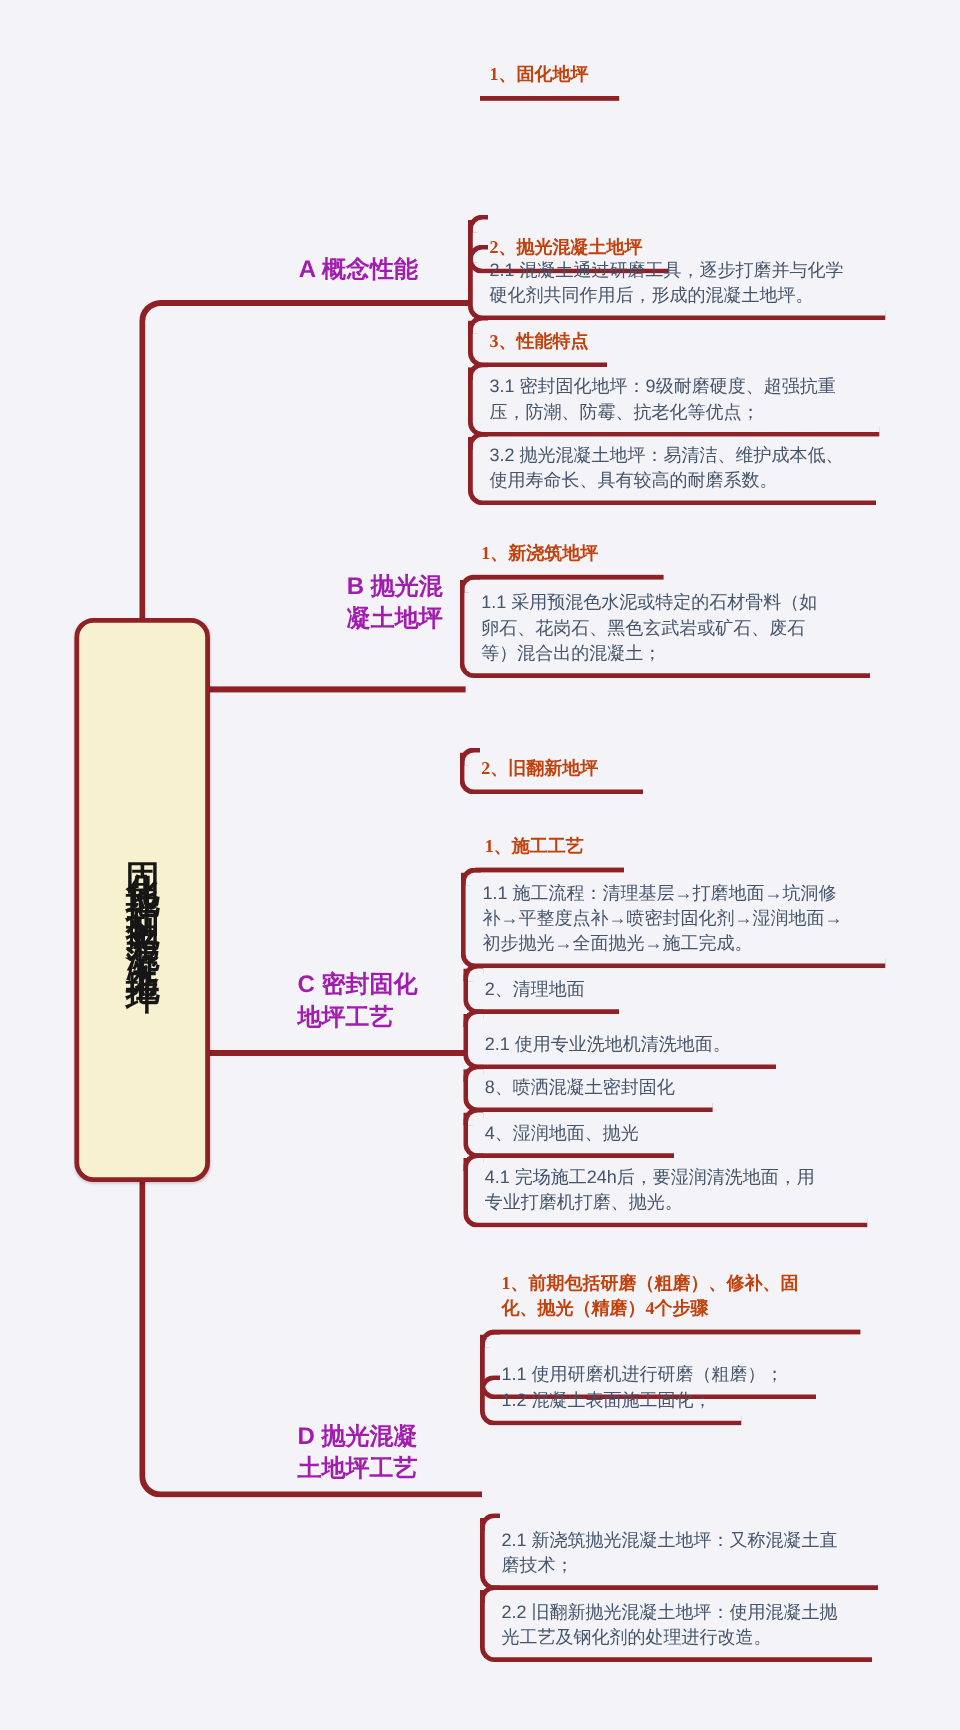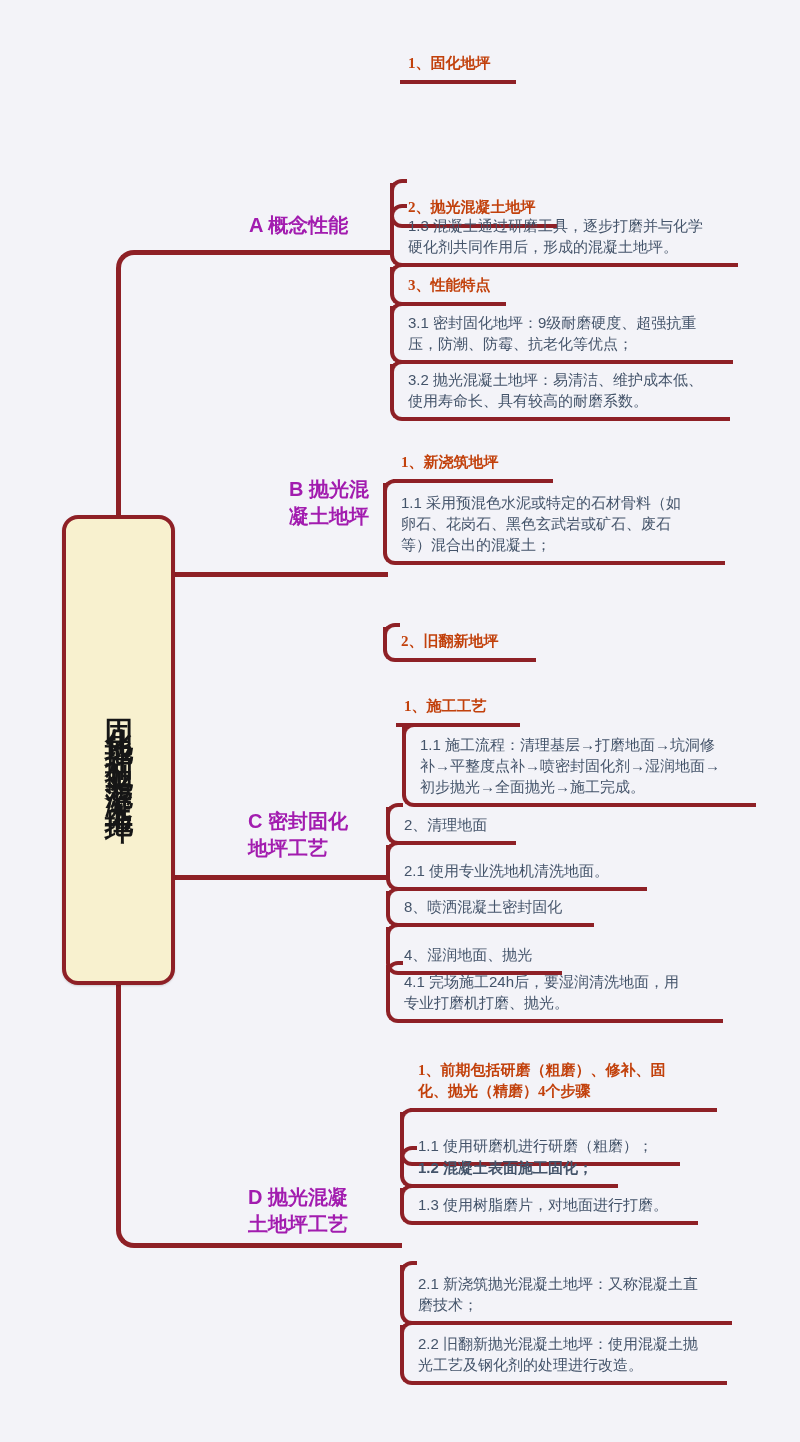--- a/index.html
+++ b/index.html
@@ -60,30 +60,30 @@
   #a4 { left:390px; top:267px; width:116px; height:39px; }
   #a5 { left:390px; top:306px; width:343px; height:58px; }
   #a6 { left:390px; top:364px; width:340px; height:57px; }
   
   #b0 { left:393px; top:455px; width:160px; height:28px; }
   #b1 { left:383px; top:483px; width:342px; height:82px; }
   #b2 { left:383px; top:565px; width:349px; height:62px; }
   #b3 { left:383px; top:627px; width:153px; height:35px; }
   
   #c0 { left:396px; top:699px; width:124px; height:28px; }
-  #c1 { left:402px; top:727px; width:354px; height:80px; }
+  #c1 { left:384px; top:727px; width:354px; height:80px; }
   #c2 { left:386px; top:807px; width:130px; height:38px; }
   #c3 { left:386px; top:845px; width:261px; height:46px; }
   #c4 { left:386px; top:891px; width:208px; height:36px; }
-  #c5 { left:386px; top:927px; width:176px; height:48px; }
+  #c5 { left:386px; top:927px; width:176px; height:38px; }
   #c6 { left:386px; top:965px; width:337px; height:58px; }
   
   #d0 { left:410px; top:1058px; width:307px; height:54px; }
   #d1 { left:400px; top:1112px; width:280px; height:54px; }
-  #d2 { left:400px; top:1150px; width:218px; height:38px;font-weight:bold; }
+  #d2 { left:400px; top:1150px; width:218px; height:38px; }
   #d3 { left:400px; top:1188px; width:298px; height:37px; }
   #d4 { left:400px; top:1225px; width:200px; height:40px; }
   #d5 { left:400px; top:1265px; width:332px; height:60px; }
   #d6 { left:400px; top:1325px; width:327px; height:60px; }
 </style>
 </head>
 <body>
 
 <div class="canvas">
 
@@ -104,21 +104,21 @@
   <div class="blabel" id="labD">D 抛光混凝
 土地坪工艺</div>
 
   <div class="t first hbold" id="a0">
       <span class="tx">1、固化地坪</span>
     </div>
   <div class="t chain hbold" id="a2">
       <span class="tx">2、抛光混凝土地坪</span>
     </div>
   <div class="t chain" id="a3">
-      <span class="tx">1.3 混凝土通过研磨工具，逐步打磨并与化学
+      <span class="tx">2.1 混凝土通过研磨工具，逐步打磨并与化学
 硬化剂共同作用后，形成的混凝土地坪。</span>
     </div>
   <div class="t chain hbold" id="a4">
       <span class="tx">3、性能特点</span>
     </div>
   <div class="t chain" id="a5">
       <span class="tx">3.1 密封固化地坪：9级耐磨硬度、超强抗重
 压，防潮、防霉、抗老化等优点；</span>
     </div>
   <div class="t chain" id="a6">
@@ -166,23 +166,20 @@
   <div class="t first hbold" id="d0">
       <span class="tx">1、前期包括研磨（粗磨）、修补、固
 化、抛光（精磨）4个步骤</span>
     </div>
   <div class="t chain" id="d1">
       <span class="tx">1.1 使用研磨机进行研磨（粗磨）；</span>
     </div>
   <div class="t chain" id="d2">
       <span class="tx">1.2 混凝土表面施工固化；</span>
     </div>
-  <div class="t chain" id="d3">
-      <span class="tx">1.3 使用树脂磨片，对地面进行打磨。</span>
-    </div>
   <div class="t chain" id="d5">
       <span class="tx">2.1 新浇筑抛光混凝土地坪：又称混凝土直
 磨技术；</span>
     </div>
   <div class="t chain" id="d6">
       <span class="tx">2.2 旧翻新抛光混凝土地坪：使用混凝土抛
 光工艺及钢化剂的处理进行改造。</span>
     </div>
 
 </div>

